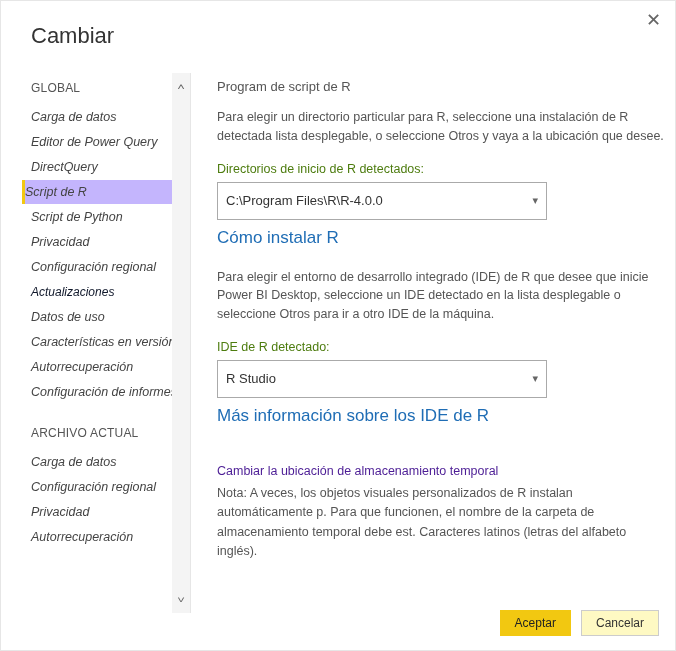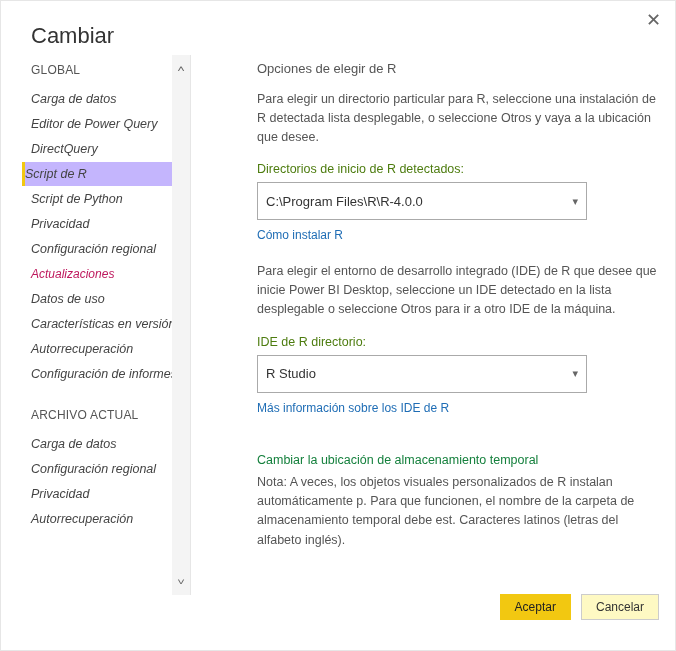--- a/index.html
+++ b/index.html
@@ -26,22 +26,21 @@
   }
   .dialog-title {
     font-size: 22px;
     font-weight: 300;
     color: #333;
     padding: 22px 0 0 30px;
   }
   .content {
     display: flex;
     height: 540px;
-    margin-top: 6px;
-    gap: 40px;
+    margin-top: 24px;
   }
   .sidebar-wrap {
     display: flex;
     width: 190px;
     border-right: 1px solid #e6e6e6;
     position: relative;
   }
   .sidebar {
     width: 172px;
     padding: 4px 0 0 30px;
@@ -57,21 +56,21 @@
   }
   .section-header.mt { margin-top: 22px; }
   .nav-item {
     padding: 5px 4px 5px 6px;
     margin: 1px 0 1px -6px;
     color: #444;
     cursor: pointer;
     white-space: nowrap;
     font-style: italic;
   }
-  .nav-item.small { color: #be185d; font-size: 12px;}
+  .nav-item.small { color: #0f172a; font-size: 12px;}
   .nav-item.selected {
     background: #c4b5fd;
     border-left: 3px solid #f2c811;
     padding-left: 0;
     margin-left: -9px;
   }
   .scrollbar {
     width: 18px;
     background: #f4f4f4;
     display: flex;
@@ -104,26 +103,26 @@
     align-items: center;
     justify-content: space-between;
     padding: 18px 8px;
     font-size: 13px;
     color: #333;
     cursor: pointer;
     background: #fff;
     margin-bottom: 8px;
   }
   .select .caret { color:#666; font-size:11px;}
-  .link { color: #1f6db5; font-size: 12px; cursor: pointer; display: inline-block; margin-bottom: 20px;}
-  .link2 { color: #15803d; font-size: 12.5px; cursor: pointer; margin-bottom: 6px; display:block;}
+  .link { color: #1f6db5; font-size: 17px; cursor: pointer; display: inline-block; margin-bottom: 20px;}
+  .link2 { color: #4c1d95; font-size: 12.5px; cursor: pointer; margin-bottom: 6px; display:block;}
   .note { color:#555; line-height:1.55; }
   .footer {
     position: absolute;
-    bottom: 30px;
+    bottom: 14px;
     right: 16px;
     display: flex;
     gap: 10px;
   }
   .btn {
     height: 26px;
     min-width: 68px;
     padding: 0 14px;
     font-size: 12px;
     border: 1px solid #ccc;
@@ -169,33 +168,33 @@
         <div class="nav-item">Privacidad</div>
         <div class="nav-item">Autorrecuperación</div>
       </div>
     <div class="scrollbar">
       <span class="scroll-arrow">˄</span>
       <span class="scroll-arrow">˅</span>
     </div>
   </div>
 
   <div class="main">
-    <div class="panel-title">Opciones de elegir de R</div>
+    <div class="panel-title">Program de script de R</div>
     <div class="para">Para elegir un directorio particular para R, seleccione una instalación de R detectada lista desplegable, o seleccione Otros y vaya a la ubicación que desee.</div>
 
     <div class="field-label">Directorios de inicio de R detectados:</div>
     <div class="select">
       <span>C:\Program Files\R\R-4.0.0</span>
       <span class="caret">▾</span>
     </div>
     <a class="link">Cómo instalar R</a>
 
     <div class="para">Para elegir el entorno de desarrollo integrado (IDE) de R que desee que inicie Power BI Desktop, seleccione un IDE detectado en la lista desplegable o seleccione Otros para ir a otro IDE de la máquina.</div>
 
-    <div class="field-label mt">IDE de R directorio:</div>
+    <div class="field-label mt">IDE de R detectado:</div>
     <div class="select">
       <span>R Studio</span>
       <span class="caret">▾</span>
     </div>
     <a class="link">Más información sobre los IDE de R</a>
 
     <div style="height:18px"></div>
     <a class="link2">Cambiar la ubicación de almacenamiento temporal</a>
     <div class="note">Nota: A veces, los objetos visuales personalizados de R instalan automáticamente p. Para que funcionen, el nombre de la carpeta de almacenamiento temporal debe est. Caracteres latinos (letras del alfabeto inglés).</div>
   </div>

